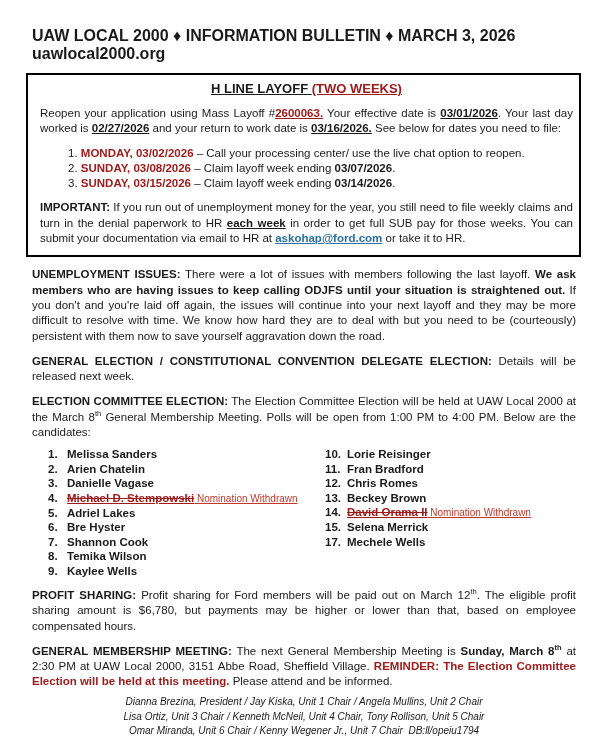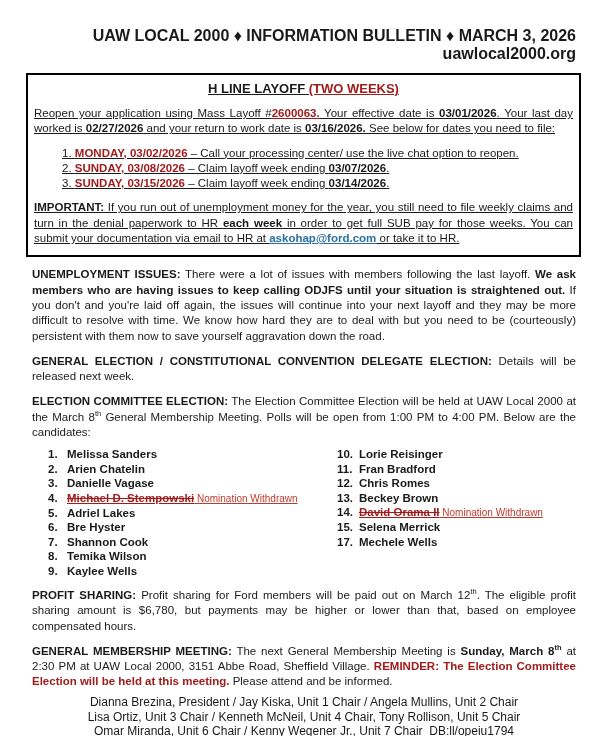--- a/index.html
+++ b/index.html
@@ -9,45 +9,45 @@
     --ink:#1A1A1A;
   }
   *{box-sizing:border-box;}
   html,body{margin:0;padding:0;}
   body{
     width:606px;height:736px;background:#ffffff;
     font-family:"Liberation Sans", sans-serif;
     color:var(--ink);
   }
   .page{width:606px;height:736px;padding:27px 30px 0 32px;overflow:hidden;}
-  .title{text-align:right;font-weight:700;font-size:16px;line-height:18px;}
-  .layoff-box{border:2px solid #000;margin:10px -5px 0 -6px;padding:5px 6px 9px 6px;text-decoration:underline;}
+  .title{text-align:left;font-weight:700;font-size:16px;line-height:18px;}
+  .layoff-box{border:2px solid #000;margin:10px -5px 0 -6px;padding:5px 6px 9px 12px;}
   .box-heading{text-align:center;font-size:13px;line-height:16px;margin-top:1px;}
   .para{font-size:11.5px;line-height:15.3px;text-align:justify;margin-top:9px;}
   .list{margin-top:9px;}
   .list-line{font-size:11.5px;line-height:15.3px;margin-left:28px;}
   .sect{margin-top:10px;}
   .cands{display:flex;margin:7px 0 0 16px;}
   .cands-col{font-size:11.5px;}
   .col1{width:277px;}
   .col2{flex:1;}
   .cand-row{font-size:11.5px;line-height:14.4px;white-space:nowrap;}
   .footer{text-align:center;margin-top:5px;}
-  .f-line{font-size:12px;line-height:14.8px;}
+  .f-line{font-size:10px;line-height:14.8px;font-style:italic;}
   
   .s-b{font-weight:700;}
   .s-u{text-decoration:underline;}
   .s-red{color:var(--red);}
   .s-red2{color:var(--red2);}
   .s-blue{color:var(--blue);}
   .s-strikeu{text-decoration:underline line-through;}
   .s-sup{vertical-align:super;font-size:7.5px;line-height:0;}
   .s-small{font-size:10px;text-decoration:underline;}
   .s-num{display:inline-block;width:19px;}
-  .s-num2{display:inline-block;width:22px;margin-left:12px;}
+  .s-num2{display:inline-block;width:22px;}
   .s-spell{text-decoration:underline wavy #D00000;text-decoration-thickness:1px;text-underline-offset:2px;}
 </style>
 </head>
 <body>
 
 <div class="page">
 
   <div class="title">UAW LOCAL 2000 ♦ INFORMATION BULLETIN ♦ MARCH 3, 2026</div>
   <div class="title">uawlocal2000.org</div>
 

